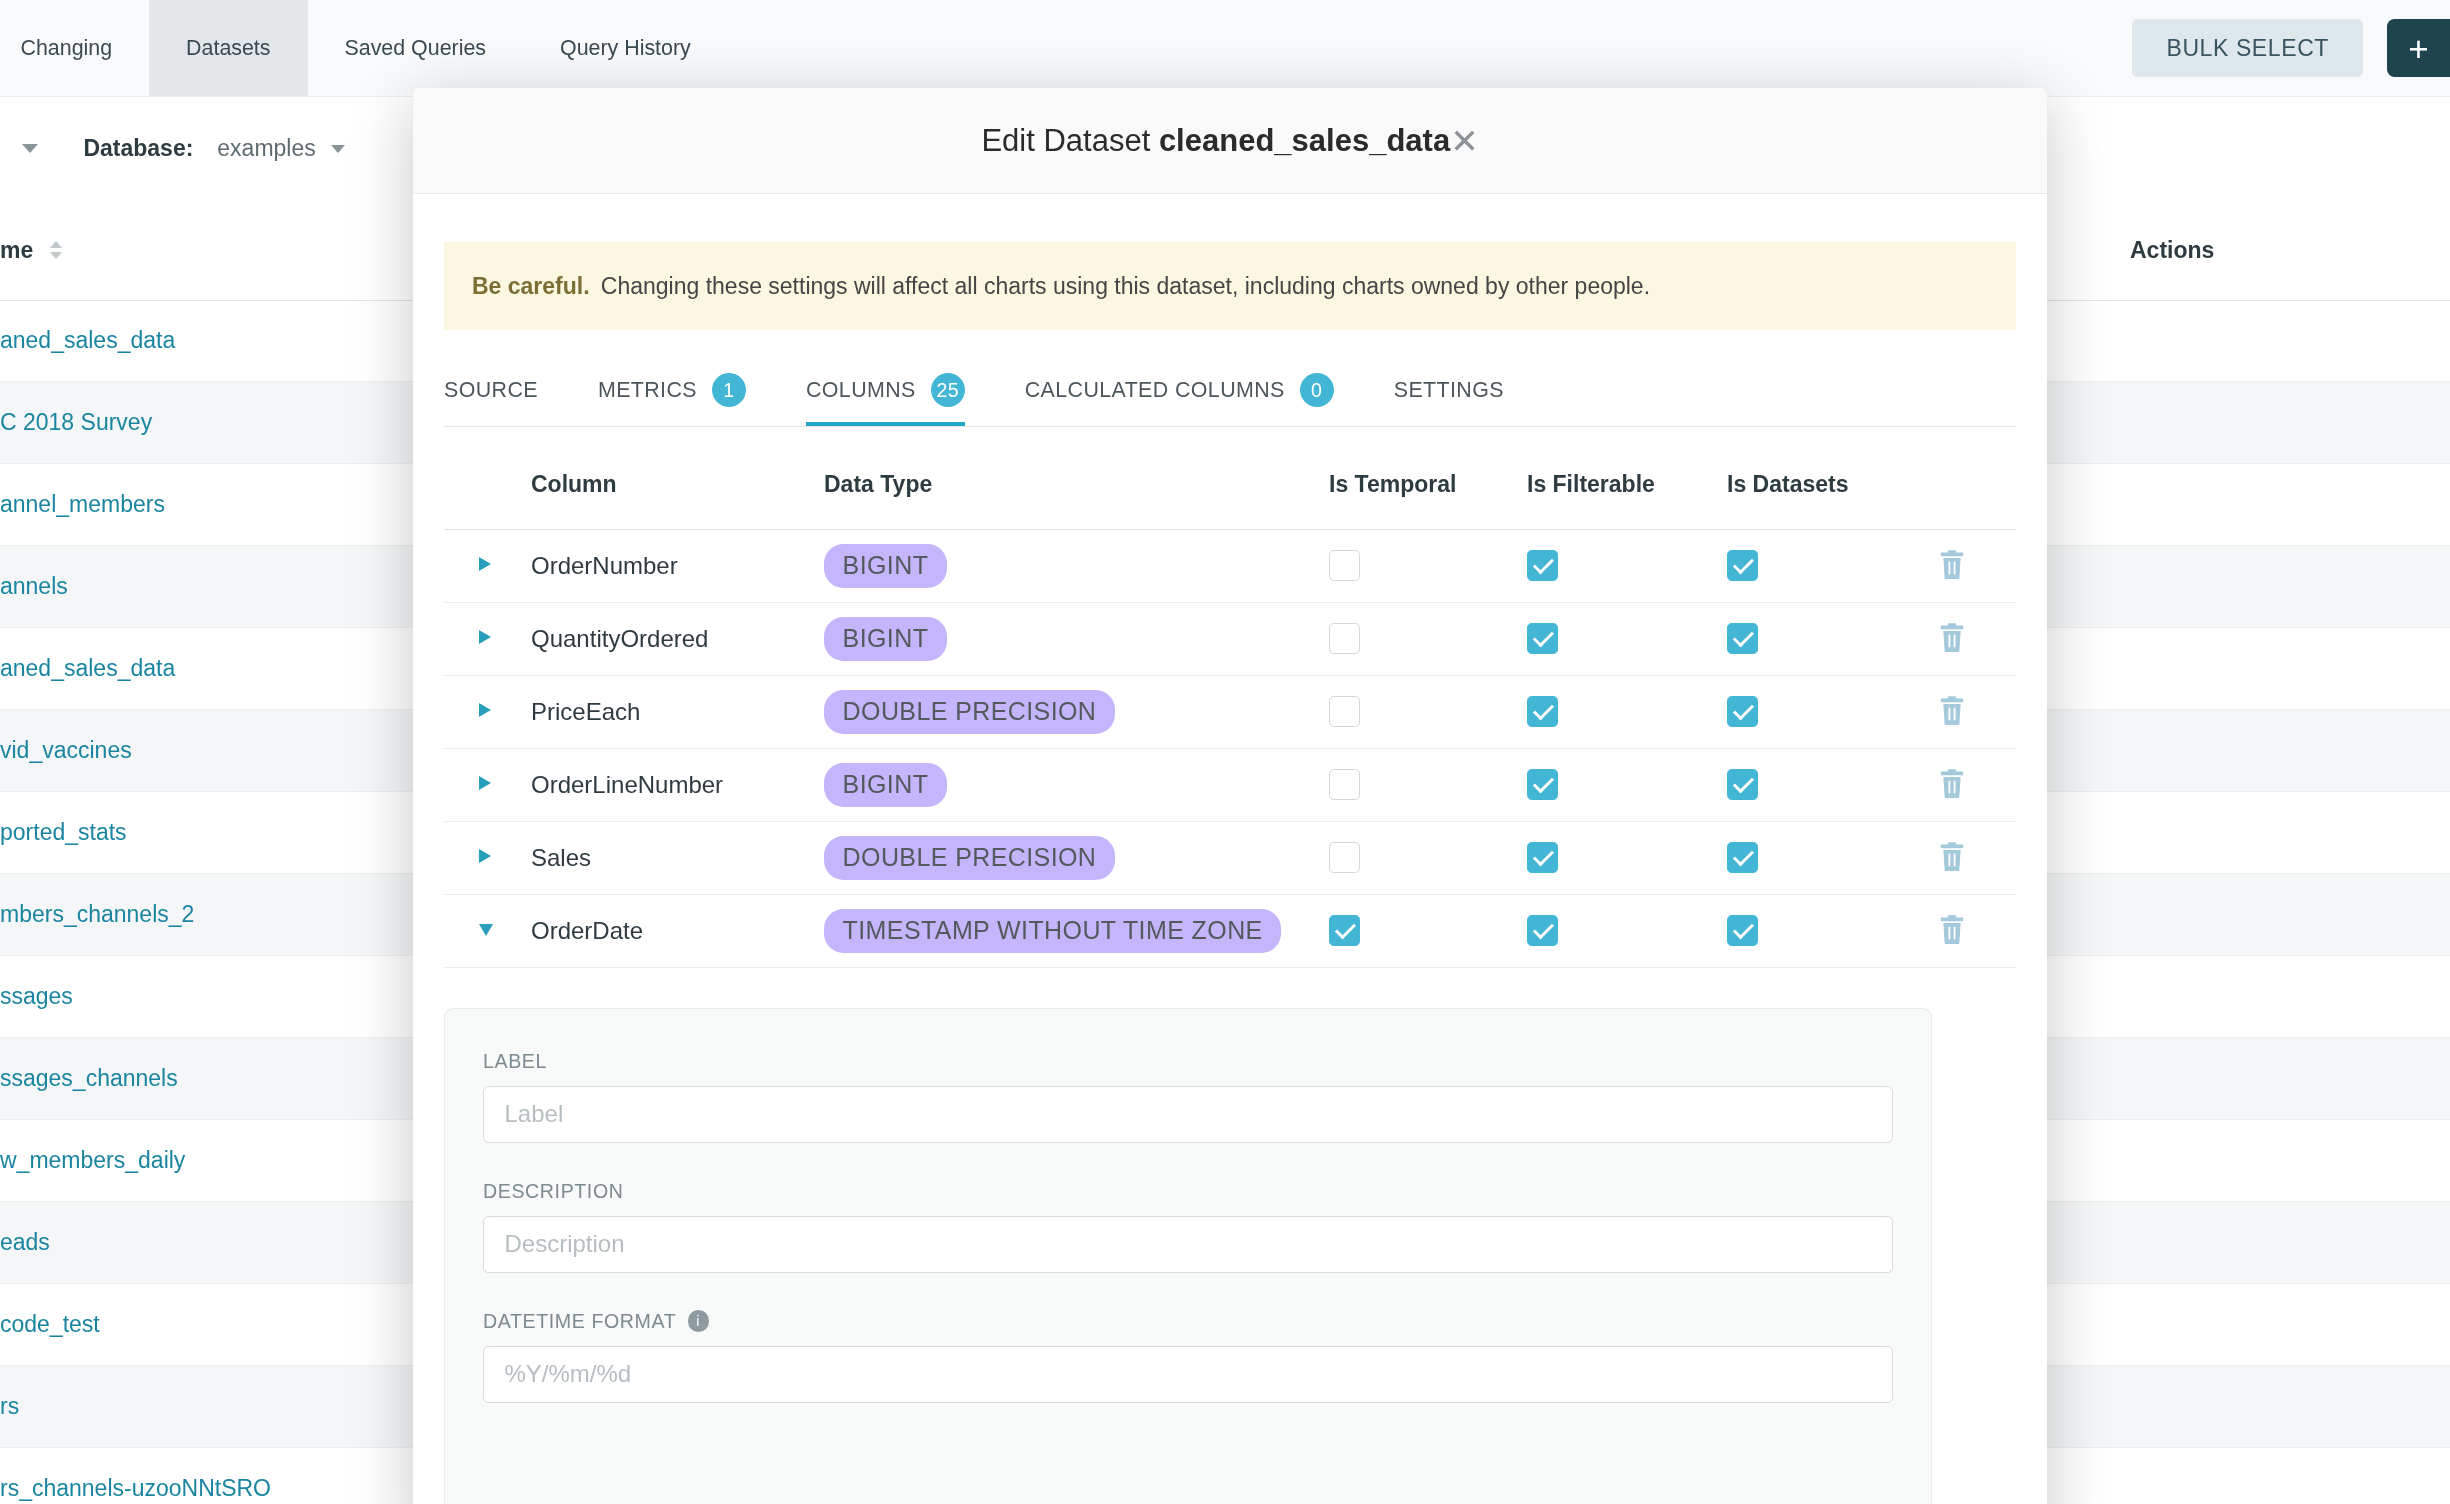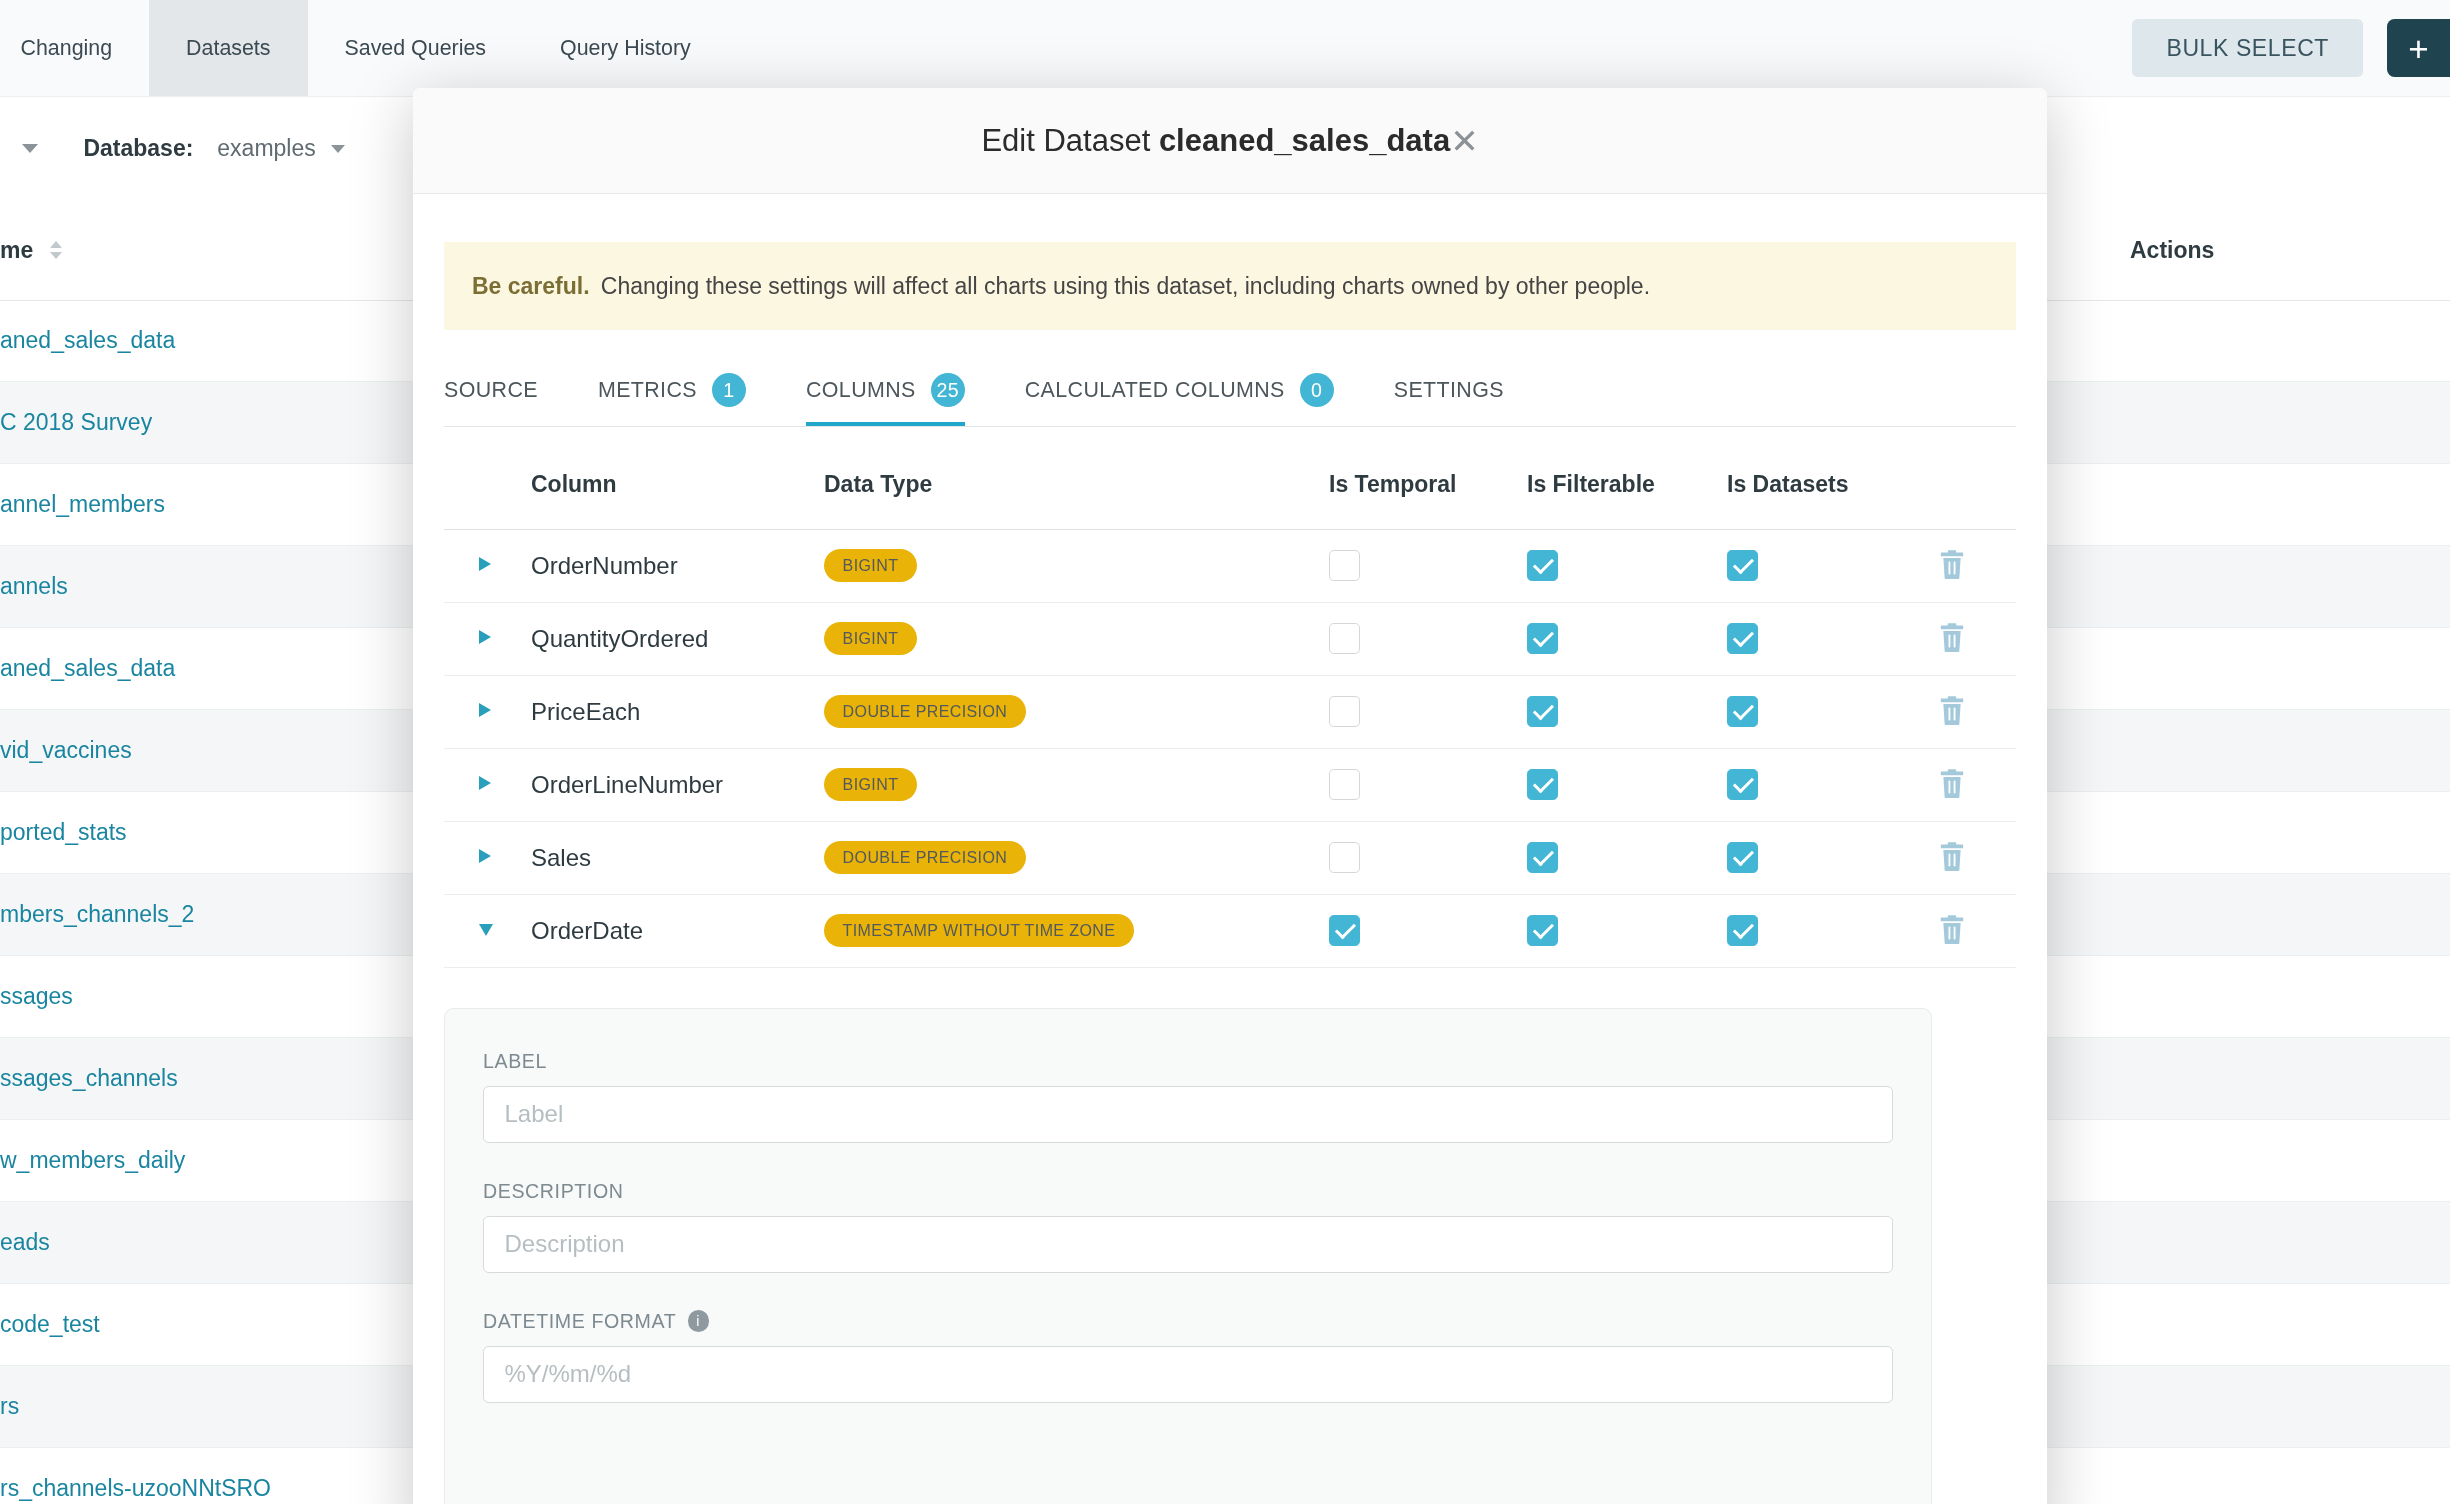--- a/index.html
+++ b/index.html
@@ -111,22 +111,22 @@
   }
   .cols-header { height:103px; padding-top:13px; border-bottom:0.9px solid #dfe2e3; }
   .col-h { font-size:23px; font-weight:bold; color:#2e3b41; }
   .col-row { height:73px; border-bottom:0.9px solid #ececec; }
   .caret-cell { padding-left:35px; }
   .caret { display:inline-block; width:0; height:0; cursor:pointer; }
   .caret.right { border-left:12px solid var(--caret,#2a9fbc); border-top:7.5px solid transparent; border-bottom:7.5px solid transparent; }
   .caret.down  { border-top:12px solid var(--caret,#2a9fbc); border-left:7.5px solid transparent; border-right:7.5px solid transparent; }
   .col-name { font-size:24px; color:#2f3b41; }
   .pill {
-    display:inline-block; background:#eab308; color:#53595c;
-    font-size:16px; letter-spacing:0.4px; padding:7.5px 18.6px; border-radius:19.6px;
+    display:inline-block; background:#c4b5fd; color:#53595c;
+    font-size:25px; letter-spacing:0.4px; padding:7.5px 18.6px; border-radius:19.6px;
     white-space:nowrap;
     text-align:center;
   }
   .cb { width:31px; height:31px; border-radius:4.7px; background:#fff; border:1.9px solid #d6d6d6; cursor:pointer; position:relative; }
   .cb.checked { background:var(--checkbox,#42b6d4); border-color:var(--checkbox,#42b6d4); }
   .cb.checked::after {
     content:''; position:absolute; left:10.3px; top:2.8px; width:7.5px; height:16px;
     border:solid #fff; border-width:0 3.7px 3.7px 0; transform:rotate(45deg);
   }
   .trash-cell { padding-left:11.2px; }

